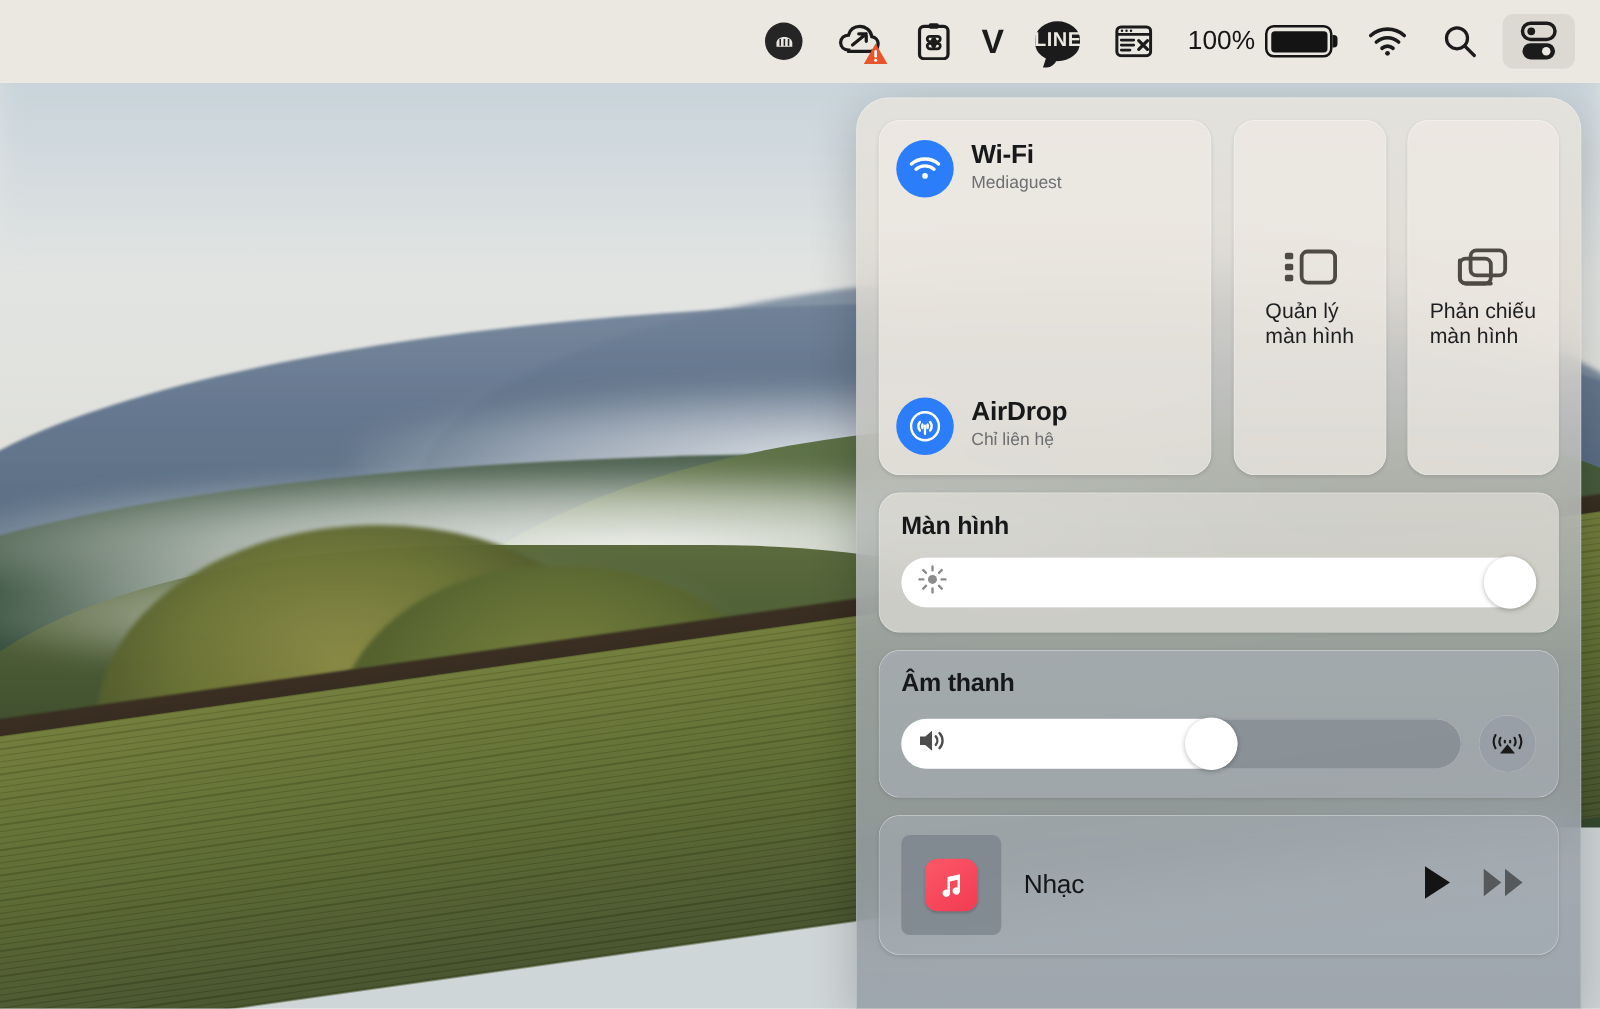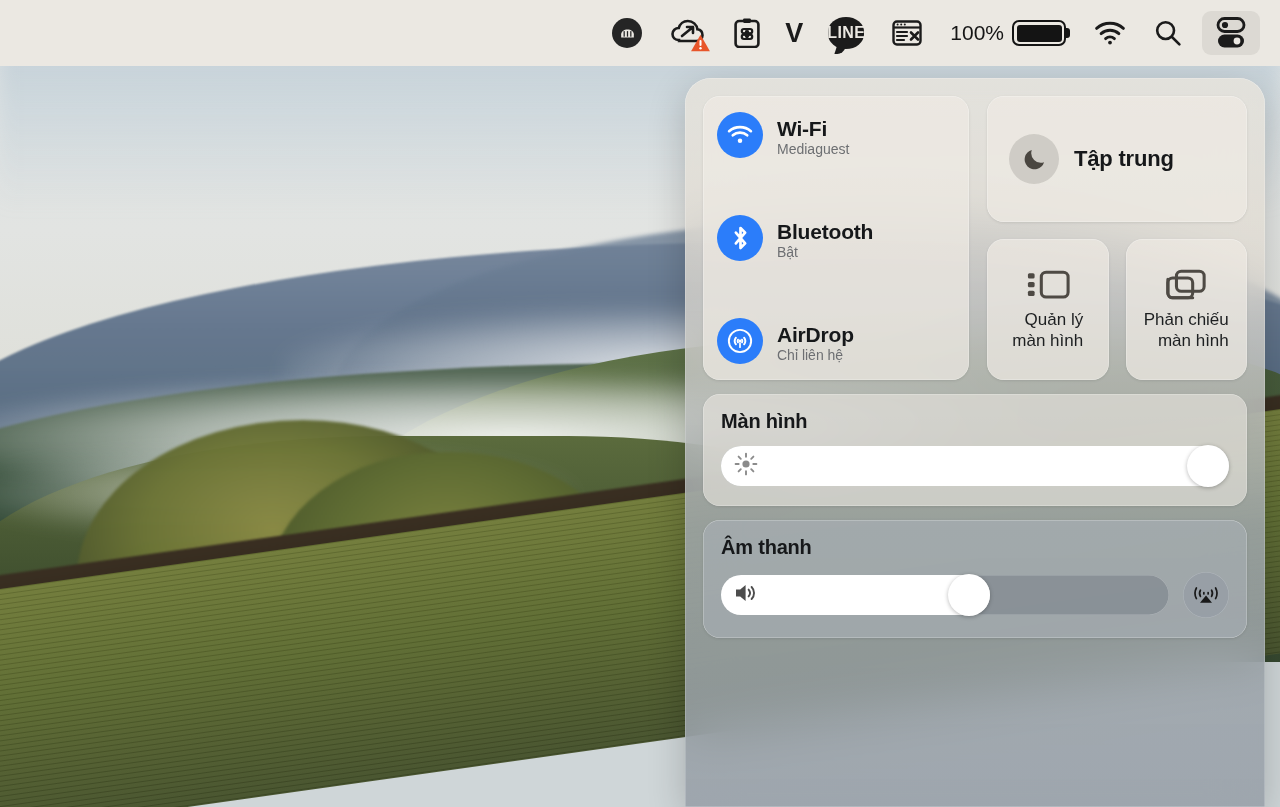--- a/index.html
+++ b/index.html
@@ -158,21 +158,21 @@
     background:rgba(238,234,227,.72);
     border-radius:17px;
     box-shadow:0 1px 3px rgba(0,0,0,.10), 0 0 0 .5px rgba(255,255,255,.45) inset;
   }
 
   
   .conn {
     width:266px; padding:16px 14px;
     display:flex; flex-direction:column; justify-content:space-between;
   }
-  .conn-item { display:flex; align-items:flex-end; gap:14px; }
+  .conn-item { display:flex; align-items:flex-start; gap:14px; }
   .conn-ico {
     width:46px; height:46px; border-radius:50%;
     background:#2b7dfa; display:flex; align-items:center; justify-content:center;
     flex:0 0 auto;
   }
   .conn-txt { display:flex; flex-direction:column; line-height:1.12; }
   .conn-title { font-size:21px; font-weight:700; color:#16181a; letter-spacing:-.2px; }
   .conn-sub { font-size:14px; color:#6d6f72; margin-top:2px; }
 
   .right-col { flex:1; display:flex; flex-direction:column; gap:17px; }
@@ -184,21 +184,21 @@
     display:flex; align-items:center; justify-content:center;
   }
   .focus-label { font-size:22px; font-weight:700; color:#16181a; letter-spacing:-.2px; }
 
   .two-tiles { display:flex; gap:17px; flex:1; }
   .sq-tile {
     flex:1; display:flex; flex-direction:column; align-items:center;
     justify-content:center; gap:8px; padding:10px 4px;
   }
   .sq-label {
-    font-size:17px; color:#1d1f21; text-align:right; line-height:1.2;
+    font-size:17px; color:#1d1f21; text-align:left; line-height:1.2;
   }
 
   
   .slider-card { padding:16px 18px 20px; }
   .card-title { font-size:20px; font-weight:600; color:#16181a; margin-bottom:13px; letter-spacing:-.2px; }
 
   .slider-track {
     position:relative; height:40px; border-radius:20px;
     background:rgba(120,128,136,.55);
     box-shadow:0 0 0 .5px rgba(255,255,255,.30) inset;
@@ -378,59 +378,40 @@
               <path d="M6.7 11.4c2.3-2 5.2-3.1 8.3-3.1s6 1.1 8.3 3.1"></path>
               <circle cx="15" cy="17.6" r="2.6" fill="#fff" stroke="none"></circle>
             </svg>
           </div>
           <div class="conn-txt">
             <span class="conn-title">Wi-Fi</span>
             <span class="conn-sub">Mediaguest</span>
           </div>
         </div>
 
-        <div class="conn-item">
-          <div class="conn-ico">
-            <svg width="17" height="26" viewBox="0 0 18 28" fill="none" stroke="#fff" stroke-width="2.9" stroke-linejoin="round" stroke-linecap="round">
-              <path d="M4 8.2L14 19.8 9 24.8V3.2l5 5L4 19.8"></path>
-            </svg>
-          </div>
-          <div class="conn-txt">
-            <span class="conn-title">Bluetooth</span>
-            <span class="conn-sub">Bật</span>
-          </div>
-        </div>
 
         <div class="conn-item">
           <div class="conn-ico">
             <svg width="26" height="26" viewBox="0 0 28 28" fill="none" stroke="#fff" stroke-width="2.1" stroke-linecap="round">
               <circle cx="14" cy="14" r="12"></circle>
               <path d="M9.6 17.6a6 6 0 0 1 0-7.2M18.4 17.6a6 6 0 0 0 0-7.2"></path>
               <path d="M11.8 15.4a2.9 2.9 0 0 1 0-2.8M16.2 15.4a2.9 2.9 0 0 0 0-2.8"></path>
               <circle cx="14" cy="14" r="1.5" fill="#fff" stroke="none"></circle>
               <path d="M14 16.2v4.4" stroke-width="1.9"></path>
             </svg>
           </div>
           <div class="conn-txt">
             <span class="conn-title">AirDrop</span>
             <span class="conn-sub">Chỉ liên hệ</span>
           </div>
         </div>
       </div>
 
       <div class="right-col">
 
-        <div class="tile focus-tile">
-          <div class="focus-ico">
-            <svg width="27" height="27" viewBox="0 0 24 24">
-              <path d="M20.5 14.4A8.6 8.6 0 0 1 9.6 3.5 8.8 8.8 0 1 0 20.5 14.4z" fill="#4a4640"></path>
-            </svg>
-          </div>
-          <span class="focus-label">Tập trung</span>
-        </div>
 
         <div class="two-tiles">
           <div class="tile sq-tile">
             <svg width="44" height="34" viewBox="0 0 46 34" fill="none">
               <rect x="16" y="3.6" width="28" height="26" rx="5" stroke="#4e4a44" stroke-width="3.2"></rect>
               <rect x="2" y="4.6" width="7" height="5.6" rx="1.6" fill="#4e4a44"></rect>
               <rect x="2" y="13.8" width="7" height="5.6" rx="1.6" fill="#4e4a44"></rect>
               <rect x="2" y="23" width="7" height="5.6" rx="1.6" fill="#4e4a44"></rect>
             </svg>
             <div class="sq-label">
@@ -487,15 +468,38 @@
           <svg width="28" height="28" viewBox="0 0 28 28" fill="none" stroke="#1a1a1a" stroke-width="1.7" stroke-linecap="round">
             <path d="M4.4 17.6a11 11 0 0 1 0-10.6M23.6 17.6a11 11 0 0 0 0-10.6"></path>
             <path d="M8.4 15.4a6.2 6.2 0 0 1 0-6.2M19.6 15.4a6.2 6.2 0 0 0 0-6.2"></path>
             <path d="M11.9 13a2.6 2.6 0 0 1 0-1.4M16.1 13a2.6 2.6 0 0 0 0-1.4"></path>
             <path d="M14 14.4l6 7.4H8l6-7.4z" fill="#1a1a1a" stroke="none"></path>
           </svg>
         </div>
       </div>
     </div>
 
+    <div class="tile music-card">
+      <div class="album-art">
+        <div class="music-app-ico">
+          <svg width="24" height="24" viewBox="0 0 24 24" fill="#fff">
+            <path d="M19 3.4l-10 2.1v10.2a3 3 0 1 0 2 2.8V9.1l6-1.3v6.1a3 3 0 1 0 2 2.8V3.4z"></path>
+          </svg>
+        </div>
+      </div>
+      <span class="music-title">Nhạc</span>
+      <div class="music-ctrls">
+        <span>
+          <svg width="26" height="30" viewBox="0 0 26 30">
+              <path d="M3 2l20 13L3 28V2z" fill="#141414"></path>
+            </svg>
+        </span>
+        <span>
+          <svg width="36" height="26" viewBox="0 0 36 26" fill="#56595c">
+            <path d="M2 2l14 11L2 24V2z"></path>
+              <path d="M19 2l14 11-14 11V2z"></path>
+          </svg>
+        </span>
+      </div>
+    </div>
 
   </div>
 </div>
 
 </body></html>

